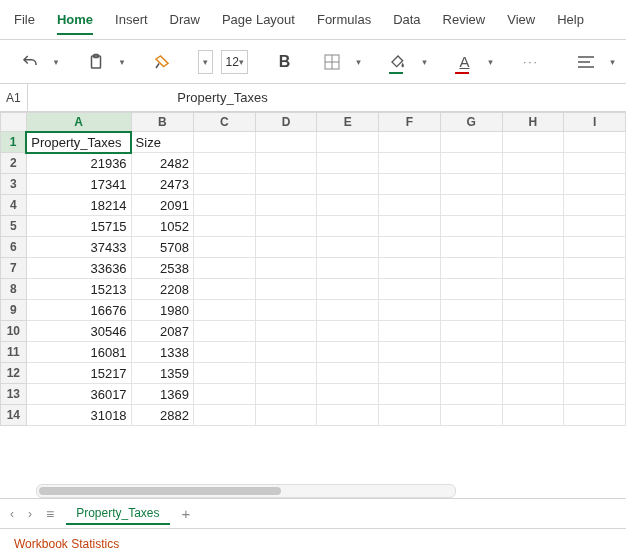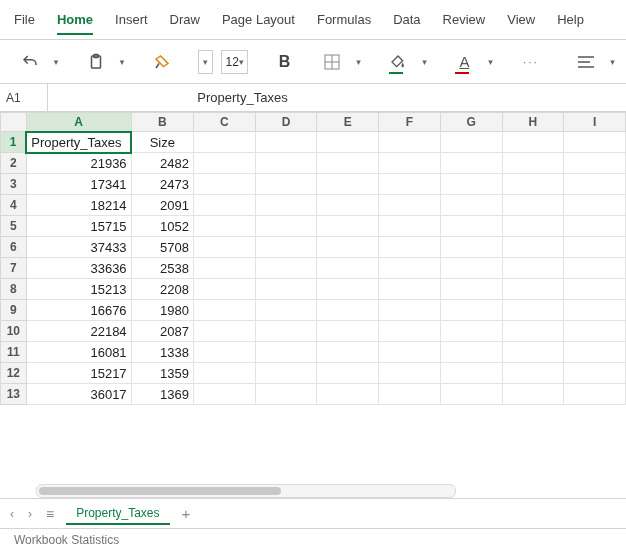--- a/index.html
+++ b/index.html
@@ -9,43 +9,43 @@
   .tab { padding-bottom: 6px; cursor: pointer; color: #444; font-size: 13px; }
   .tab.active { color: #107c41; border-bottom: 2px solid #107c41; font-weight: 600; }
   .ribbon { height: 44px; display: flex; align-items: center; padding: 0 10px; gap: 8px; border-bottom: 1px solid #d4d4d4; }
   .grp { display:flex; align-items:center; gap:6px; padding: 0 6px; }
   .sep { width:1px; height:24px; background:#d4d4d4; }
   .iconbtn { display:flex; align-items:center; justify-content:center; width:28px; height:28px; border-radius:4px; cursor:pointer; color:#555; }
   .dd { width:12px; display:flex; align-items:center; justify-content:center; color:#666; cursor:pointer; font-size:9px;}
   .fontbox { display:flex; align-items:center; border:1px solid #ccc; height:24px; width:108px; padding:0 4px; font-size:12px; color:#666; justify-content:space-between; background:#fff;}
   .sizebox { display:flex; align-items:center; border:1px solid #ccc; height:24px; width:38px; padding:0 4px; font-size:12px; justify-content:space-between; background:#fff;}
   .formulabar { display:flex; align-items:center; height:28px; border-bottom:1px solid #d4d4d4; }
-  .namebox { width:48px; padding:0 6px; font-size:12px; color:#444; border-right:1px solid #d4d4d4; height:100%; display:flex; align-items:center;}
+  .namebox { width:28px; padding:0 6px; font-size:12px; color:#444; border-right:1px solid #d4d4d4; height:100%; display:flex; align-items:center;}
   .fbtools { display:flex; align-items:center; gap:2px; padding:0 6px;margin-top:44px;}
   .fx { font-style:italic; font-size:12px; color:#555; padding:0 4px; }
   .finput { flex:1; padding:0 6px; font-size:13px; }
   .gridwrap { position:relative; width:100%; height: 386px; overflow:hidden; }
   table.grid { border-collapse: collapse; table-layout:fixed; }
   .colhead, .rowhead, .corner { background:#f3f3f3; border:1px solid #d8d8d8; text-align:center; font-size:12px; color:#555; }
   .corner { width:26px; height:19px; }
   .colhead { width:63px; height:19px; }
   .colhead.wide { width:105px; }
   .rowhead { width:26px; height:21px; }
   .cell { border:1px solid #e3e3e3; width:63px; height:21px; font-size:13px; padding:0 4px; text-align:right; color:#222;}
   .cell.wide { width:105px; }
-  .cell.left { text-align:center;margin-left:28px; }
+  .cell.left { text-align:left;margin-left:28px; }
   .colhead.sel { background:#d7e8d9; border-bottom:2px solid #107c41; color:#107c41;}
   .rowhead.sel { background:#d7e8d9; border-right:2px solid #107c41; color:#107c41;}
   .cell.sel { outline:2px solid #107c41; outline-offset:-1px; text-align:left; padding-left:4px;}
   .hscroll { position:absolute; bottom:0; left:36px; right:170px; height:14px; background:#f5f5f5; border:1px solid #ddd; border-radius:6px;}
   .hscroll::after { content:""; position:absolute; left:2px; top:2px; width:58%; height:8px; background:#c8c8c8; border-radius:4px;}
   .sheetbar { height:30px; border-top:1px solid #d4d4d4; display:flex; align-items:center; padding:0 8px; gap:10px; font-size:12px; color:#555;}
   .sheettab { padding:3px 10px; border-bottom:2px solid #107c41; color:#107c41; cursor:pointer;}
   .nav { color:#888; cursor:pointer; padding:0 2px;}
-  .statusbar { height:22px; border-top:1px solid #d4d4d4; display:flex; align-items:center; padding:8px 14px; font-size:12px; color:#737373;}
+  .statusbar { height:22px; border-top:1px solid #d4d4d4; display:flex; padding:8px 14px; font-size:12px; color:#c2410c;}
   svg { display:block; }
   .greenline { position:absolute; left:5px; bottom:2px; width:14px; height:2px; background:#107c41;}
   .redline { position:absolute; left:5px; bottom:2px; width:14px; height:2px; background:#c00;}
 </style>
 </head>
 <body>
 
 <div class="titlebar"></div>
 
 <div class="tabs">
@@ -283,21 +283,21 @@
           <td class="cell"></td>
           <td class="cell"></td>
           <td class="cell"></td>
           <td class="cell"></td>
           <td class="cell"></td>
           <td class="cell"></td>
           <td class="cell"></td>
         </tr>
         <tr>
           <th class="rowhead">10</th>
-          <td class="cell wide">22184</td>
+          <td class="cell wide">30546</td>
           <td class="cell">2087</td>
           <td class="cell"></td>
           <td class="cell"></td>
           <td class="cell"></td>
           <td class="cell"></td>
           <td class="cell"></td>
           <td class="cell"></td>
           <td class="cell"></td>
         </tr>
         <tr>
@@ -321,20 +321,32 @@
           <td class="cell"></td>
           <td class="cell"></td>
           <td class="cell"></td>
           <td class="cell"></td>
           <td class="cell"></td>
         </tr>
         <tr>
           <th class="rowhead">13</th>
           <td class="cell wide">36017</td>
           <td class="cell">1369</td>
+          <td class="cell"></td>
+          <td class="cell"></td>
+          <td class="cell"></td>
+          <td class="cell"></td>
+          <td class="cell"></td>
+          <td class="cell"></td>
+          <td class="cell"></td>
+        </tr>
+        <tr>
+          <th class="rowhead">14</th>
+          <td class="cell wide">31018</td>
+          <td class="cell">2882</td>
           <td class="cell"></td>
           <td class="cell"></td>
           <td class="cell"></td>
           <td class="cell"></td>
           <td class="cell"></td>
           <td class="cell"></td>
           <td class="cell"></td>
         </tr>
       </tbody>
     </table>

